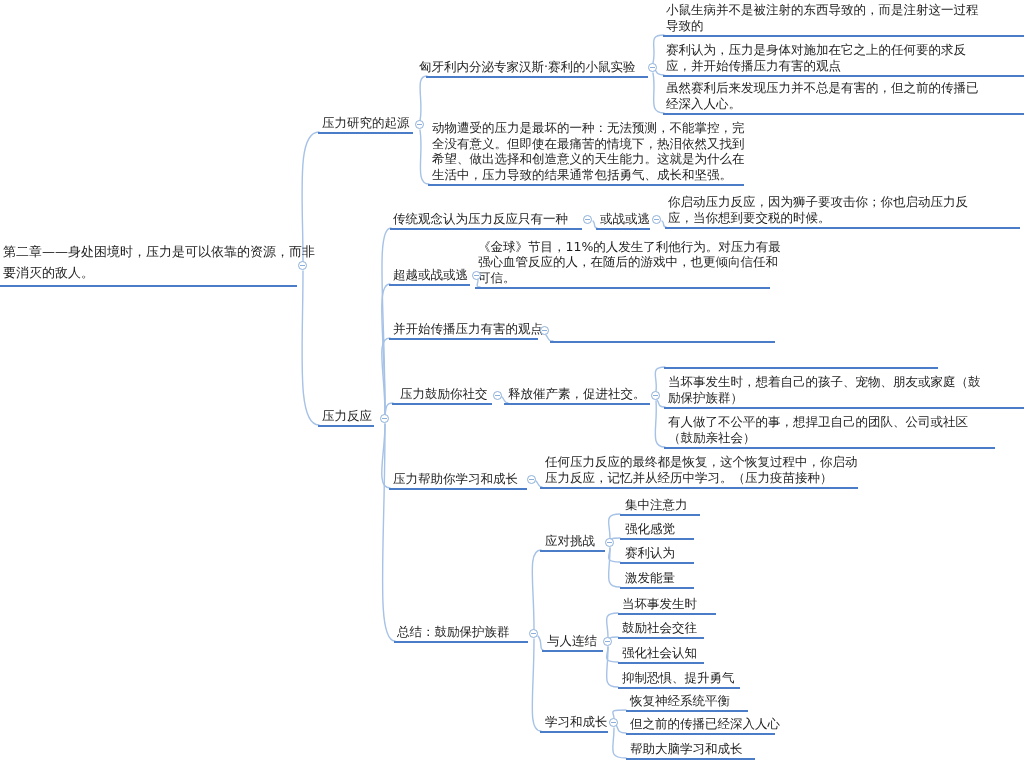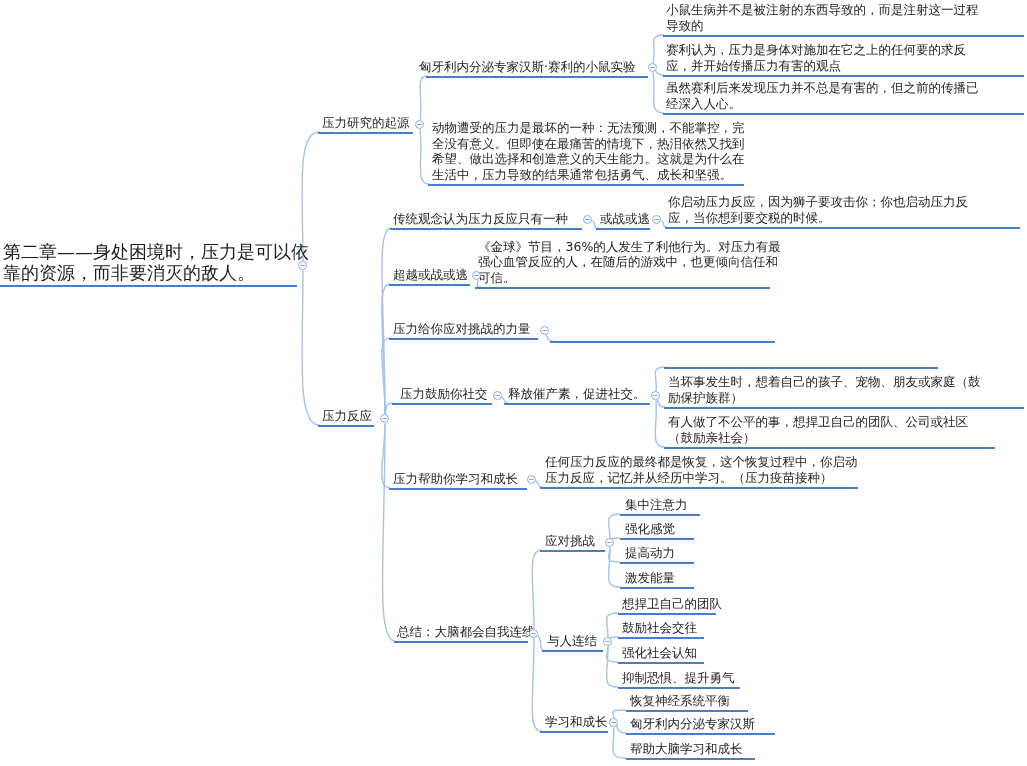--- a/index.html
+++ b/index.html
@@ -3,21 +3,21 @@
 <meta charset="utf-8">
 <style>
   html,body{margin:0;padding:0;background:#ffffff;}
   body{font-family:"DejaVu Sans",sans-serif;}
   #stage{position:relative;width:1027px;height:766px;overflow:hidden;background:#fff;}
   #wires{position:absolute;left:0;top:0;z-index:0;}
   .ul{position:absolute;display:block;height:0;border-top:2px solid #4a7cc8;z-index:1;}
   .node{position:absolute;z-index:2;color:#1d1d1f;font-size:12.5px;line-height:15.5px;
         word-break:break-all;overflow-wrap:anywhere;cursor:default;margin-top:32px;}
   .nw{white-space:nowrap;}
-  .root{font-size:18px;line-height:21px;}
+  .root{font-size:13px;line-height:21px;}
   .tg{position:absolute;z-index:3;box-sizing:border-box;width:9px;height:9px;background:#fff;
       border:1px solid #8cb0da;border-radius:50%;}
   .tg .dash{position:absolute;left:1px;top:3px;width:5px;height:1px;background:#8cb0da;}
 </style>
 </head>
 <body>
 
 <div id="stage">
 
   <svg id="wires" width="1027" height="766" viewBox="0 0 1027 766">
@@ -106,43 +106,43 @@
   <div class="node" style="left:666px;bottom:733px;width:322px">小鼠生病并不是被注射的东西导致的，而是注射这一过程导致的</div>
   <div class="node" style="left:666px;bottom:655px;width:322px">虽然赛利后来发现压力并不总是有害的，但之前的传播已经深入人心。</div>
   <div class="node" style="left:666px;bottom:693px;width:310px">赛利认为，压力是身体对施加在它之上的任何要的求反应，并开始传播压力有害的观点</div>
   <div class="node" style="left:432px;bottom:584px;width:318px">动物遭受的压力是最坏的一种：无法预测，不能掌控，完全没有意义。但即使在最痛苦的情境下，热泪依然又找到希望、做出选择和创造意义的天生能力。这就是为什么在生活中，压力导致的结果通常包括勇气、成长和坚强。</div>
 
   <div class="node nw" style="left:322px;bottom:343px">压力反应</div>
   <div class="node nw" style="left:393px;bottom:540px">传统观念认为压力反应只有一种</div>
   <div class="node nw" style="left:600px;bottom:540px">或战或逃</div>
   <div class="node" style="left:668px;bottom:541px;width:310px">你启动压力反应，因为狮子要攻击你；你也启动压力反应，当你想到要交税的时候。</div>
   <div class="node nw" style="left:393px;bottom:484px">超越或战或逃</div>
-  <div class="node" style="left:478px;bottom:481px;width:312px">《金球》节目，36%的人发生了利他行为。对压力有最强心血管反应的人，在随后的游戏中，也更倾向信任和可信。</div>
-  <div class="node nw" style="left:393px;bottom:430px">压力给你应对挑战的力量</div>
+  <div class="node" style="left:478px;bottom:481px;width:312px">《金球》节目，11%的人发生了利他行为。对压力有最强心血管反应的人，在随后的游戏中，也更倾向信任和可信。</div>
+  <div class="node nw" style="left:393px;bottom:430px">并开始传播压力有害的观点</div>
   <div class="node nw" style="left:400px;bottom:365px">压力鼓励你社交</div>
   <div class="node nw" style="left:508px;bottom:365px">释放催产素，促进社交。</div>
   <div class="node" style="left:668px;bottom:361px;width:320px">当坏事发生时，想着自己的孩子、宠物、朋友或家庭（鼓励保护族群）</div>
   <div class="node" style="left:668px;bottom:321px;width:308px">有人做了不公平的事，想捍卫自己的团队、公司或社区（鼓励亲社会）</div>
   <div class="node nw" style="left:393px;bottom:280px">压力帮助你学习和成长</div>
   <div class="node" style="left:545px;bottom:281px;width:320px">任何压力反应的最终都是恢复，这个恢复过程中，你启动压力反应，记忆并从经历中学习。（压力疫苗接种）</div>
 
-  <div class="node nw" style="left:397px;bottom:127px">总结：大脑都会自我连线</div>
+  <div class="node nw" style="left:397px;bottom:127px">总结：鼓励保护族群</div>
   <div class="node nw" style="left:545px;bottom:218px">应对挑战</div>
   <div class="node nw" style="left:625px;bottom:254px">集中注意力</div>
   <div class="node nw" style="left:625px;bottom:230px">强化感觉</div>
-  <div class="node nw" style="left:625px;bottom:206px">提高动力</div>
+  <div class="node nw" style="left:625px;bottom:206px">赛利认为</div>
   <div class="node nw" style="left:625px;bottom:181px">激发能量</div>
   <div class="node nw" style="left:547px;bottom:118px">与人连结</div>
-  <div class="node nw" style="left:622px;bottom:155px">想捍卫自己的团队</div>
+  <div class="node nw" style="left:622px;bottom:155px">当坏事发生时</div>
   <div class="node nw" style="left:622px;bottom:131px">鼓励社会交往</div>
   <div class="node nw" style="left:622px;bottom:106px">强化社会认知</div>
   <div class="node nw" style="left:622px;bottom:81px">抑制恐惧、提升勇气</div>
   <div class="node nw" style="left:545px;bottom:37px">学习和成长</div>
   <div class="node nw" style="left:630px;bottom:58px">恢复神经系统平衡</div>
-  <div class="node nw" style="left:630px;bottom:35px">匈牙利内分泌专家汉斯</div>
+  <div class="node nw" style="left:630px;bottom:35px">但之前的传播已经深入人心</div>
   <div class="node nw" style="left:630px;bottom:10px">帮助大脑学习和成长</div>
 
   <span class="tg" style="left:298px;top:261px">
       <i class="dash"></i>
     </span>
   <span class="tg" style="left:415px;top:120px">
       <i class="dash"></i>
     </span>
   <span class="tg" style="left:648px;top:63px">
       <i class="dash"></i>

